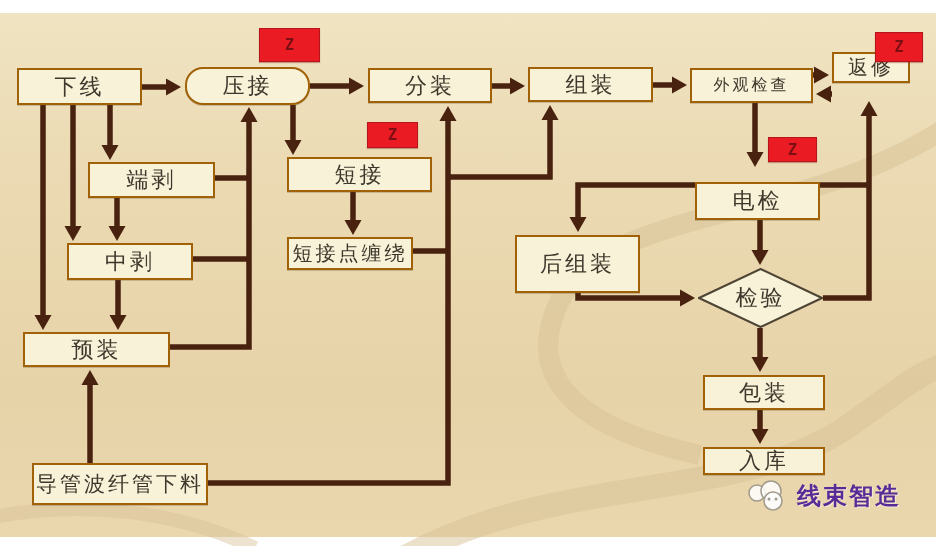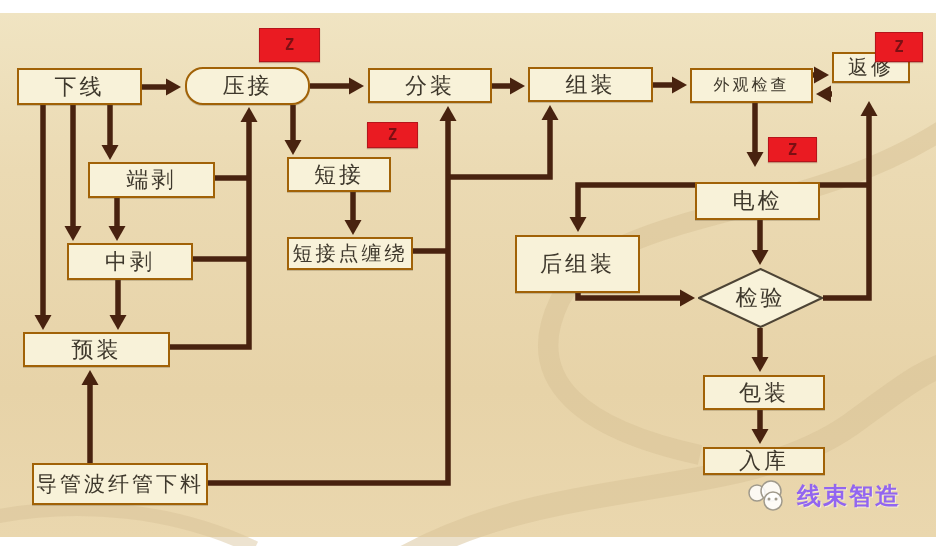--- a/index.html
+++ b/index.html
@@ -26,21 +26,21 @@
   .badge{
     position:absolute;background:#ea1b22;border:1px solid #b5151b;box-sizing:border-box;
     display:flex;align-items:center;justify-content:center;
     color:#7c0f13;font-weight:bold;font-size:15px;
     font-family:"DejaVu Sans Mono","Liberation Mono",monospace;
     box-shadow:0 1px 1px rgba(120,20,20,.35);
   }
   .watermark{position:absolute;left:746px;top:479px;display:flex;align-items:center;gap:5px;}
   .wm-icon{display:inline-block;width:46px;height:34px;}
   .wm-text{
-    font-size:24px;font-weight:bold;color:#8b5cf6;letter-spacing:2px;opacity:.92;
+    font-size:24px;font-weight:bold;color:#4c1d95;letter-spacing:2px;opacity:.92;
     text-shadow:1px 1px 0 rgba(255,255,255,.55);white-space:nowrap;
   }
 </style>
 </head>
 <body>
 
 <div class="canvas">
   <div class="panel"></div>
 
   <svg class="layer" id="deco-layer" viewBox="0 0 936 546">
@@ -125,21 +125,21 @@
       </div>
       <div class="node rect-node" style="left: 88px; top: 162px; width: 127px; height: 36px;">
         <span class="node-label">端剥</span>
       </div>
       <div class="node rect-node" style="left: 67px; top: 243px; width: 126px; height: 37px;">
         <span class="node-label">中剥</span>
       </div>
       <div class="node rect-node" style="left: 23px; top: 332px; width: 147px; height: 35px;">
         <span class="node-label">预装</span>
       </div>
-      <div class="node rect-node" style="left: 287px; top: 157px; width: 104px; height: 35px;">
+      <div class="node rect-node" style="left: 287px; top: 157px; width: 145px; height: 35px;">
         <span class="node-label">短接</span>
       </div>
       <div class="node rect-node" style="left: 287px; top: 237px; width: 126px; height: 33px; font-size: 20px;">
         <span class="node-label">短接点缠绕</span>
       </div>
       <div class="node rect-node" style="left: 32px; top: 463px; width: 176px; height: 42px; font-size: 21px;">
         <span class="node-label">导管波纤管下料</span>
       </div>
       <div class="node rect-node" style="left: 695px; top: 170px; width: 125px; height: 38px; margin-top: 12px;">
         <span class="node-label">电检</span>

